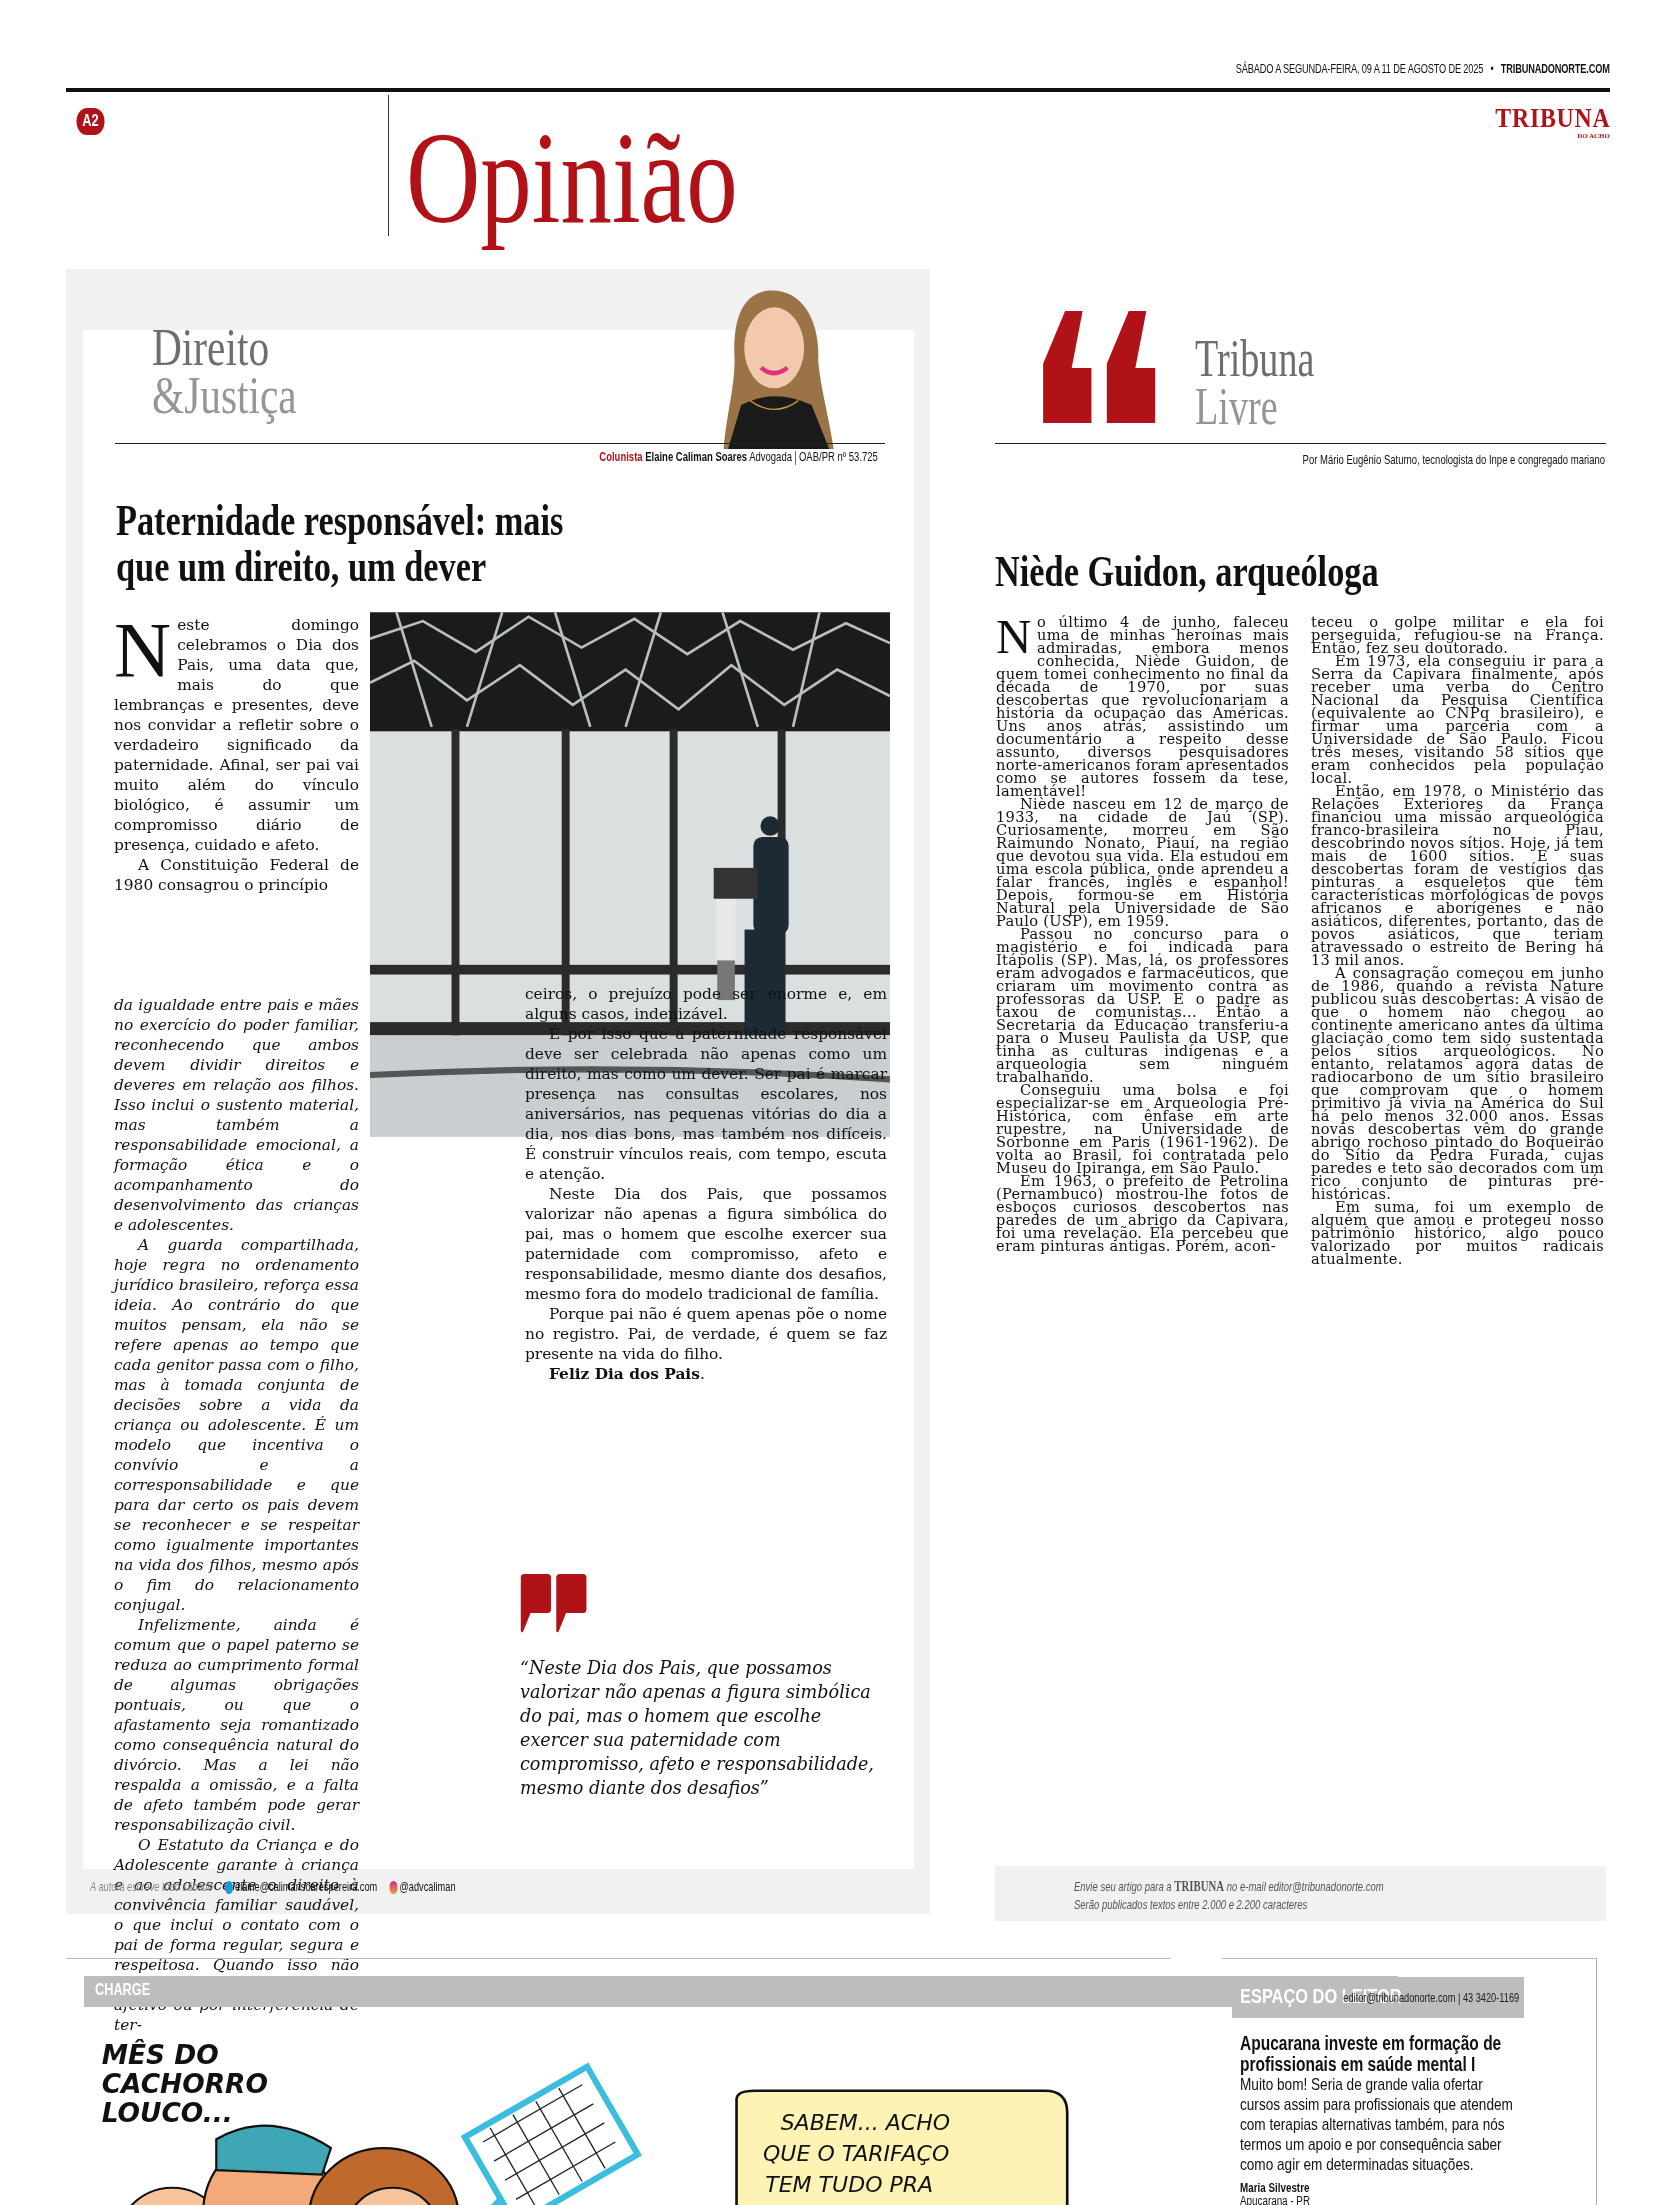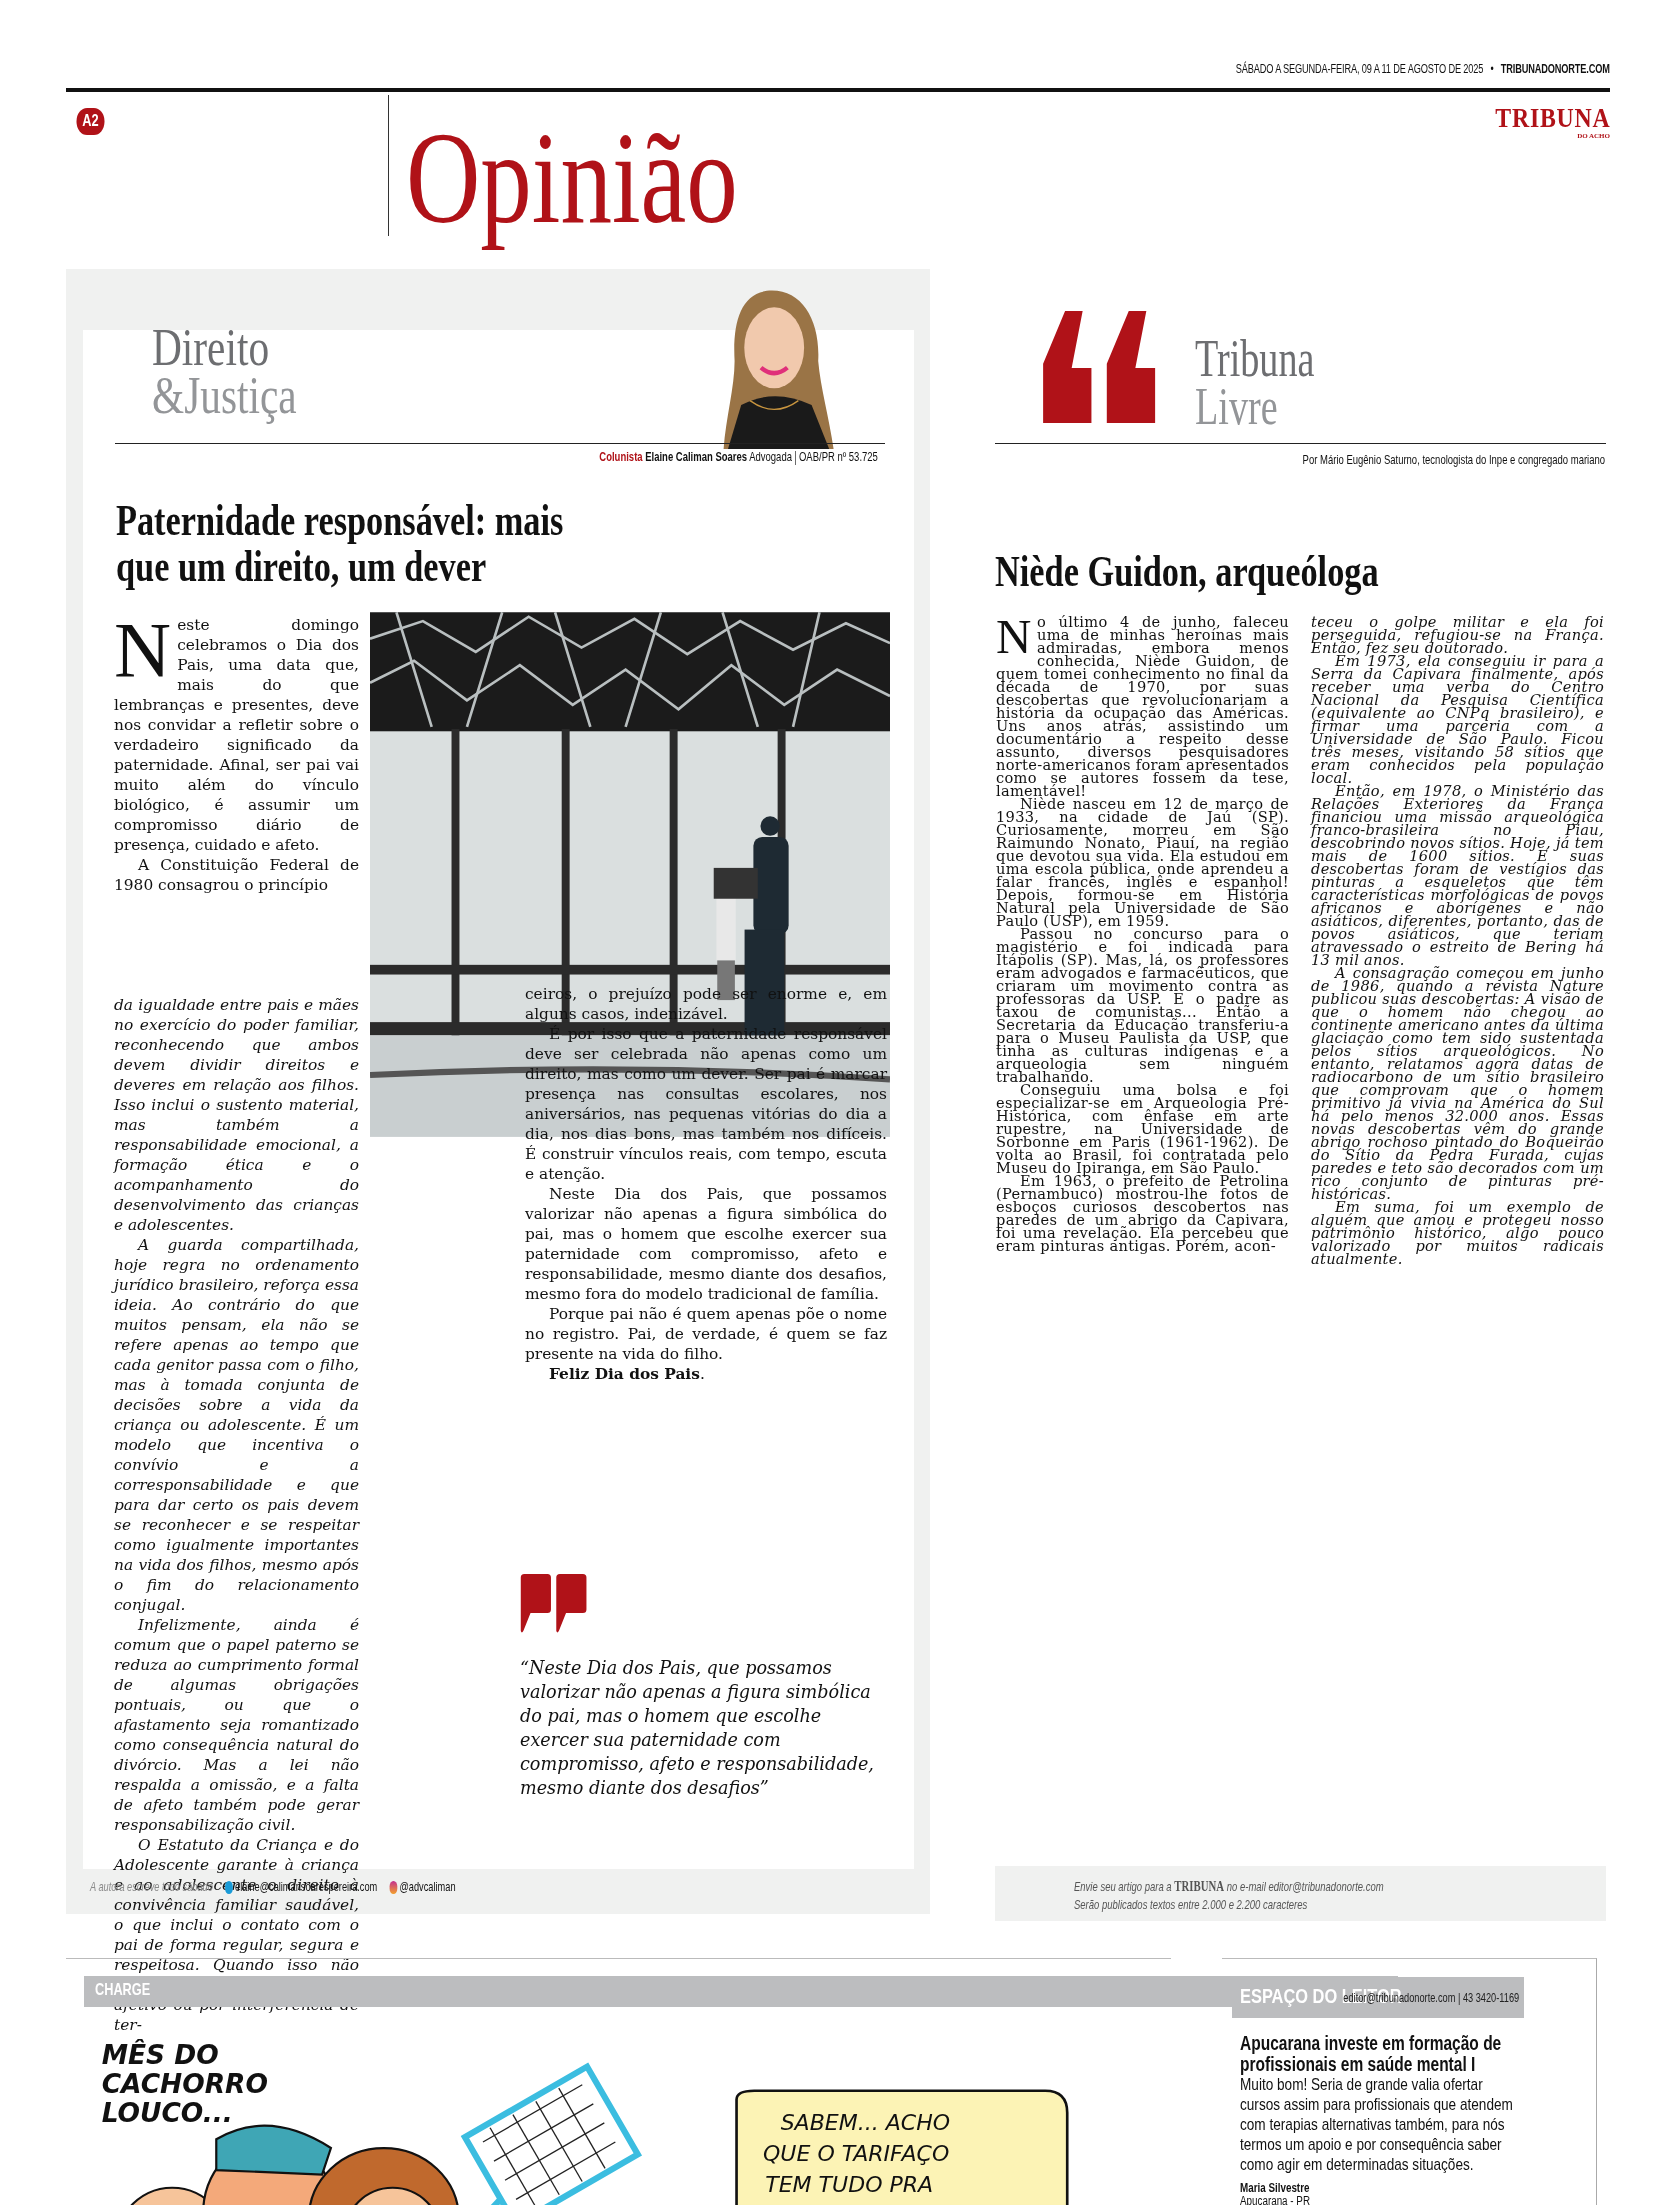--- a/index.html
+++ b/index.html
@@ -54,21 +54,21 @@
   .tl-title .l2 { color: #939598; }
   .tl-rule { left: 995px; top: 443px; width: 611px; height: 1.3px; background: #222; }
   .tl-byline { right: 62px; top: 452px; font-family: "Liberation Sans", sans-serif; font-size: 13.2px; white-space: nowrap; transform: scaleX(0.72); transform-origin: right center; }
   .headline-right { left: 995px; top: 549px; font-family: "Liberation Serif", serif; font-weight: 700; font-size: 44px; line-height: 1.05; transform: scaleX(0.78); transform-origin: left top; white-space: nowrap; }
 
   .body-wide { font-family: "DejaVu Serif", serif; font-size: 14.6px; line-height: 13px; letter-spacing: 0.3px; text-align: justify; }
   .body-wide p { text-indent: 24px; }
   .body-wide p.first { text-indent: 0; }
   .body-wide .dropcap { font-size: 49px; line-height: 40px; margin: 1.8px 5.3px 0 0; }
   .col-r1 { left: 996px; top: 615px; width: 293px; }
-  .col-r2 { left: 1311px; top: 615px; width: 293px; font-style: italic; }
+  .col-r2 { left: 1311px; top: 615px; width: 293px; }
 
   .send-box { left: 995px; top: 1866px; width: 611px; height: 55px; background: #f0f1f0; font-family: "Liberation Sans", sans-serif; font-style: italic; font-size: 13.2px; color: #555; padding: 12.3px 0 0 79px; line-height: 17.6px; }
   .send-box .inner { transform: scaleX(0.72); transform-origin: left top; white-space: nowrap; }
   .send-box b { font-family: "Liberation Serif", serif; font-style: normal; font-weight: 900; font-size: 15px; color: #555; }
 
   
   .charge-box { left: 66px; top: 1958px; width: 1105px; height: 565px; border-top: 0.9px solid #bbb; border-bottom: 0.9px solid #bbb; }
   .gray-bar { background: #bcbdbf; color: #fff; font-family: "Liberation Sans", sans-serif; font-weight: 700; }
   .charge-bar { left: 84px; top: 1976px; width: 1314px; height: 31px; font-size: 17px; padding: 4.4px 0 0 11px; }
   .charge-bar span, .obit-bar span { display: inline-block; transform: scaleX(0.75); transform-origin: left; }

